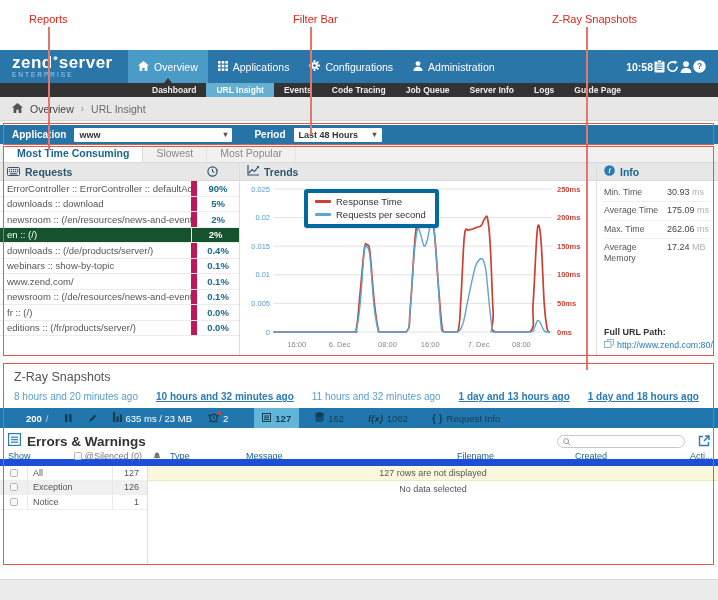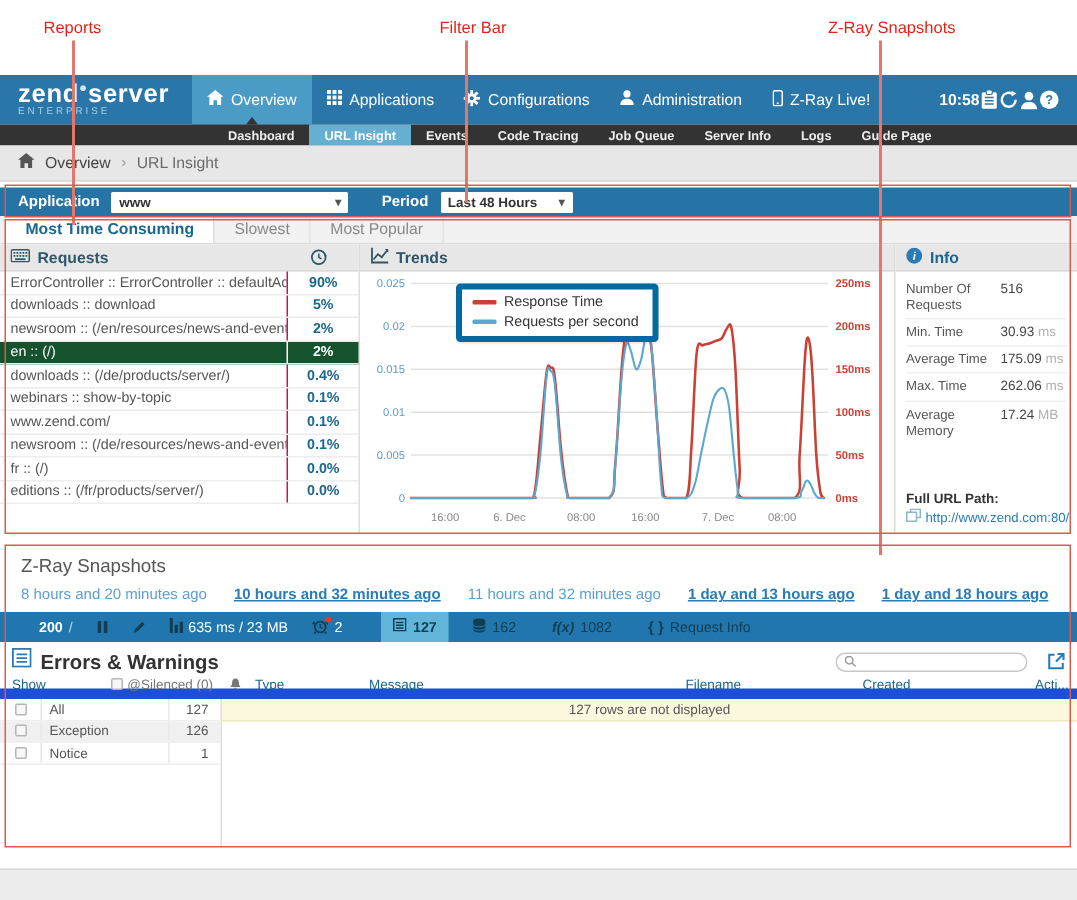--- a/index.html
+++ b/index.html
@@ -47,21 +47,21 @@
   .tab{display:flex;align-items:center;padding:0 13px;font-size:10.5px;color:#888;cursor:pointer;border-right:1px solid #e3e3e3;}
   .tab.active{background:#fff;color:#19668f;font-weight:bold;border-right:1px solid #d9d9d9;margin-left:4px;}
   
   .content{position:absolute;left:0;top:163px;width:718px;height:193px;background:#fff;display:flex;}
   .panel-head{height:18px;background:#e7e7e7;border-bottom:1px solid #d9d9d9;display:flex;align-items:center;
               gap:5px;padding:0 7px;font-size:10.5px;font-weight:bold;color:#2f566b;}
   .req-panel{width:240px;border-right:1px solid #ddd;}
   .req-head-clock{margin-left:auto;margin-right:14px;display:flex;}
   .req-row{display:flex;height:15.5px;border-bottom:1px solid #ececec;font-size:9.5px;color:#555;align-items:center;cursor:pointer;}
   .req-name{flex:1;padding-left:7px;white-space:nowrap;overflow:hidden;}
-  .req-pct{width:48px;text-align:center;font-weight:bold;color:#19668f;border-left:1px solid #be185d;align-self:stretch;
+  .req-pct{width:48px;text-align:center;font-weight:bold;color:#19668f;border-left:6px solid #be185d;align-self:stretch;
            display:flex;align-items:center;justify-content:center;}
   .req-row.selected{background:#14532d;color:#fff;}
   .req-row.selected .req-pct{color:#fff;border-left:1px solid #fff;}
   .trend-panel{flex:1;position:relative;}
   .legend{position:absolute;left:64px;top:26px;background:#fff;border:4px solid #0369a1;border-radius:3px;
           padding:3px 9px 4px 7px;display:flex;flex-direction:column;gap:2px;box-shadow:0 1px 1px rgba(0,0,0,.08);}
   .legend-item{display:flex;align-items:center;gap:5px;font-size:9.5px;color:#333;white-space:nowrap;}
   .legend-swatch{width:16px;height:2.5px;border-radius:1px;}
   .info-panel{width:122px;border-left:1px solid #ddd;display:flex;flex-direction:column;}
   .info-head{color:#19668f;}
@@ -180,27 +180,20 @@
             </g>
           </svg></span>
       <span>Configurations</span>
     </div>
     <div class="nav-item">
       <span><svg width="10" height="10" viewBox="0 0 10 10">
             <circle cx="5" cy="2.6" r="2.4" fill="#fff"></circle>
             <path d="M0.5 10 C0.5 6.8 3 5.8 5 5.8 C7 5.8 9.5 6.8 9.5 10 Z" fill="#fff"></path>
           </svg></span>
       <span>Administration</span>
-    </div>
-    <div class="nav-item">
-      <span><svg width="7" height="11" viewBox="0 0 7 11">
-            <rect x="0.5" y="0.5" width="6" height="10" rx="1.2" fill="none" stroke="#fff" stroke-width="1"></rect>
-            <circle cx="3.5" cy="8.8" r="0.7" fill="#fff"></circle>
-          </svg></span>
-      <span>Z-Ray Live!</span>
     </div>
     <div class="nav-right">
       <span class="nav-time">10:58</span>
       <span class="nav-ic">
           <svg width="11" height="13" viewBox="0 0 11 13">
             <rect x="0.5" y="1.5" width="10" height="11" rx="1" fill="#fff"></rect>
             <rect x="3.5" y="0" width="4" height="3" rx="0.8" fill="#fff" stroke="#2b76a9" stroke-width="0.8"></rect>
             <g stroke="#2b76a9" stroke-width="1">
               <line x1="2.5" y1="5" x2="8.5" y2="5"></line>
               <line x1="2.5" y1="7.2" x2="8.5" y2="7.2"></line>
@@ -410,24 +403,20 @@
     <div class="info-panel">
       <div class="panel-head info-head">
         <span><svg width="11" height="11" viewBox="0 0 11 11">
               <circle cx="5.5" cy="5.5" r="5.3" fill="#2b7bb5"></circle>
               <text x="5.5" y="8.3" text-anchor="middle" font-size="7.5" font-weight="bold" font-style="italic" fill="#fff">i</text>
             </svg></span>
         <span>Info</span>
       </div>
       <div class="info-rows">
         <div class="info-row">
-            <span class="info-label">Number Of Requests</span>
-            <span class="info-val"><span>516</span></span>
-          </div>
-        <div class="info-row">
             <span class="info-label">Min. Time</span>
             <span class="info-val"><span>30.93</span> <span class="info-unit">ms</span></span>
           </div>
         <div class="info-row">
             <span class="info-label">Average Time</span>
             <span class="info-val"><span>175.09</span> <span class="info-unit">ms</span></span>
           </div>
         <div class="info-row">
             <span class="info-label">Max. Time</span>
             <span class="info-val"><span>262.06</span> <span class="info-unit">ms</span></span>
@@ -589,20 +578,21 @@
         <div class="flt-row">
             <span class="flt-cb">
               <span class="checkbox"></span>
             </span>
             <span class="flt-name">Notice</span>
             <span class="flt-count">1</span>
           </div>
       </div>
       <div class="ep-main">
         <div class="banner">127 rows are not displayed</div>
+        <div class="nodata">No data selected</div>
       </div>
     </div>
   </div>
 
   <div class="footer-white"></div>
   <div class="footer-gray"></div>
 
   <div class="anno">
     <span class="anno-label" style="left:29px;top:13px">Reports</span>
     <span class="anno-label" style="left:293px;top:13px">Filter Bar</span>

